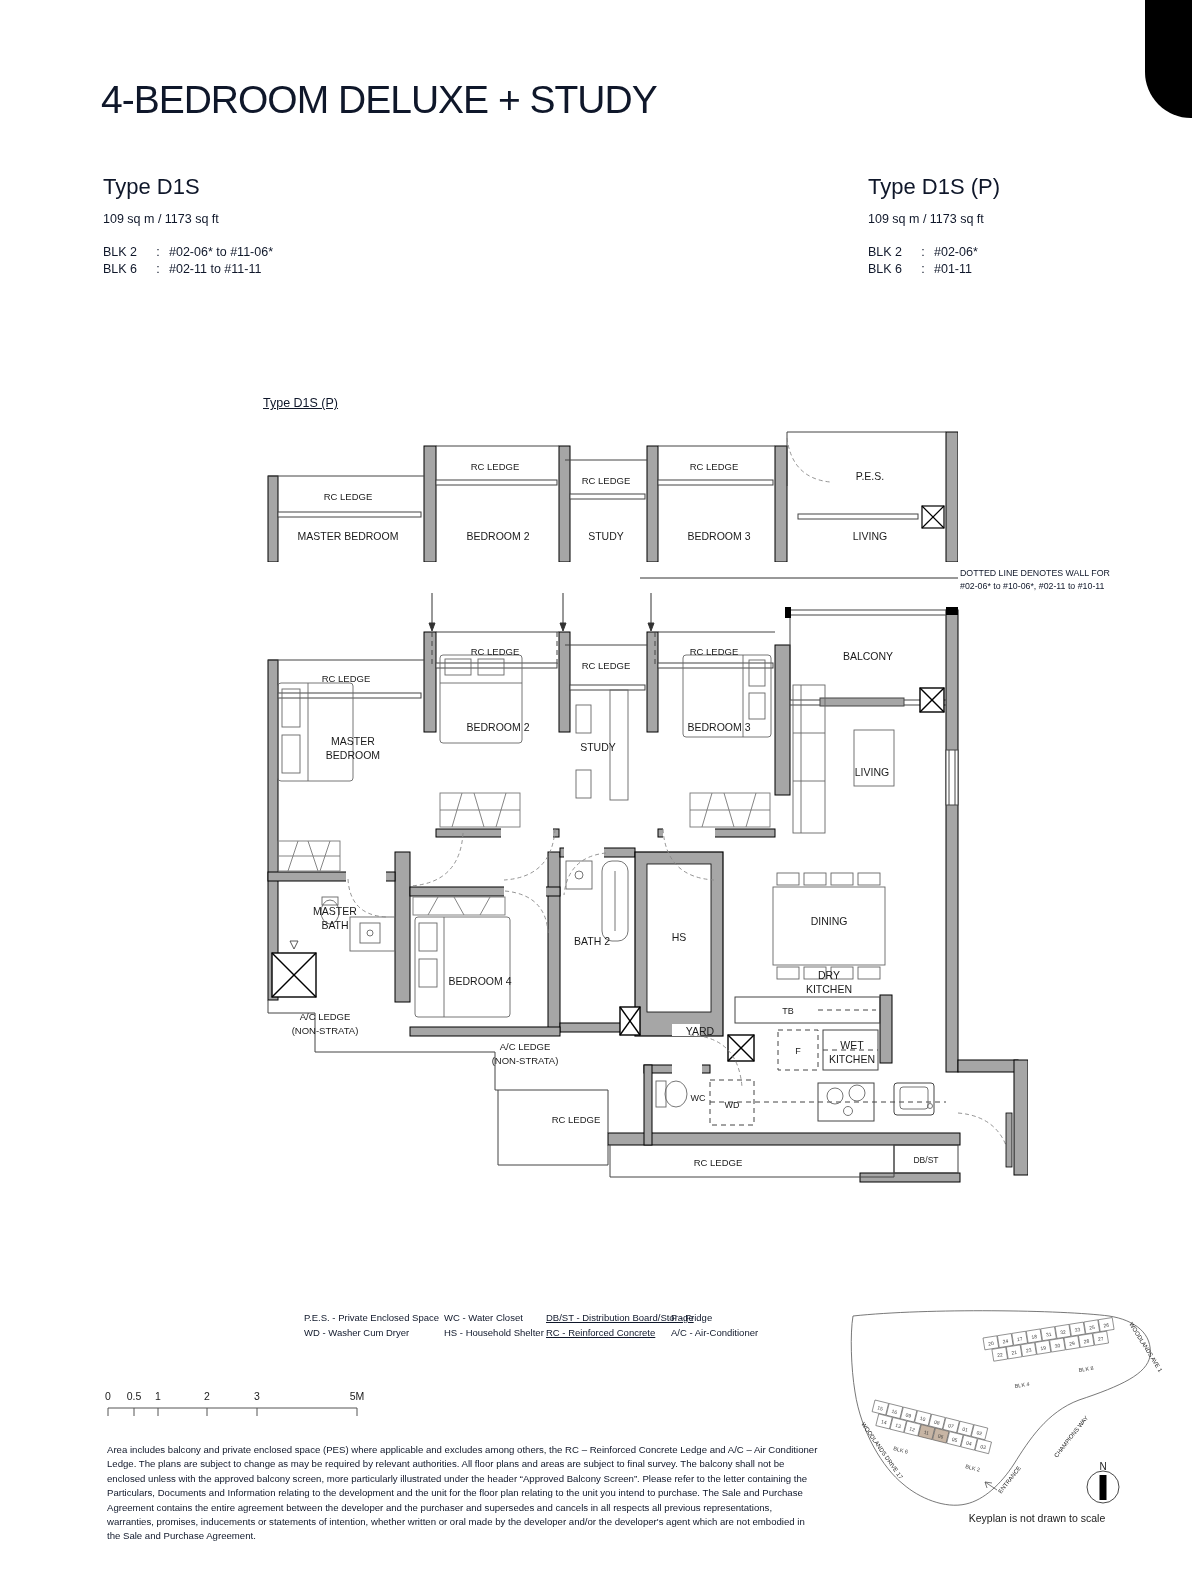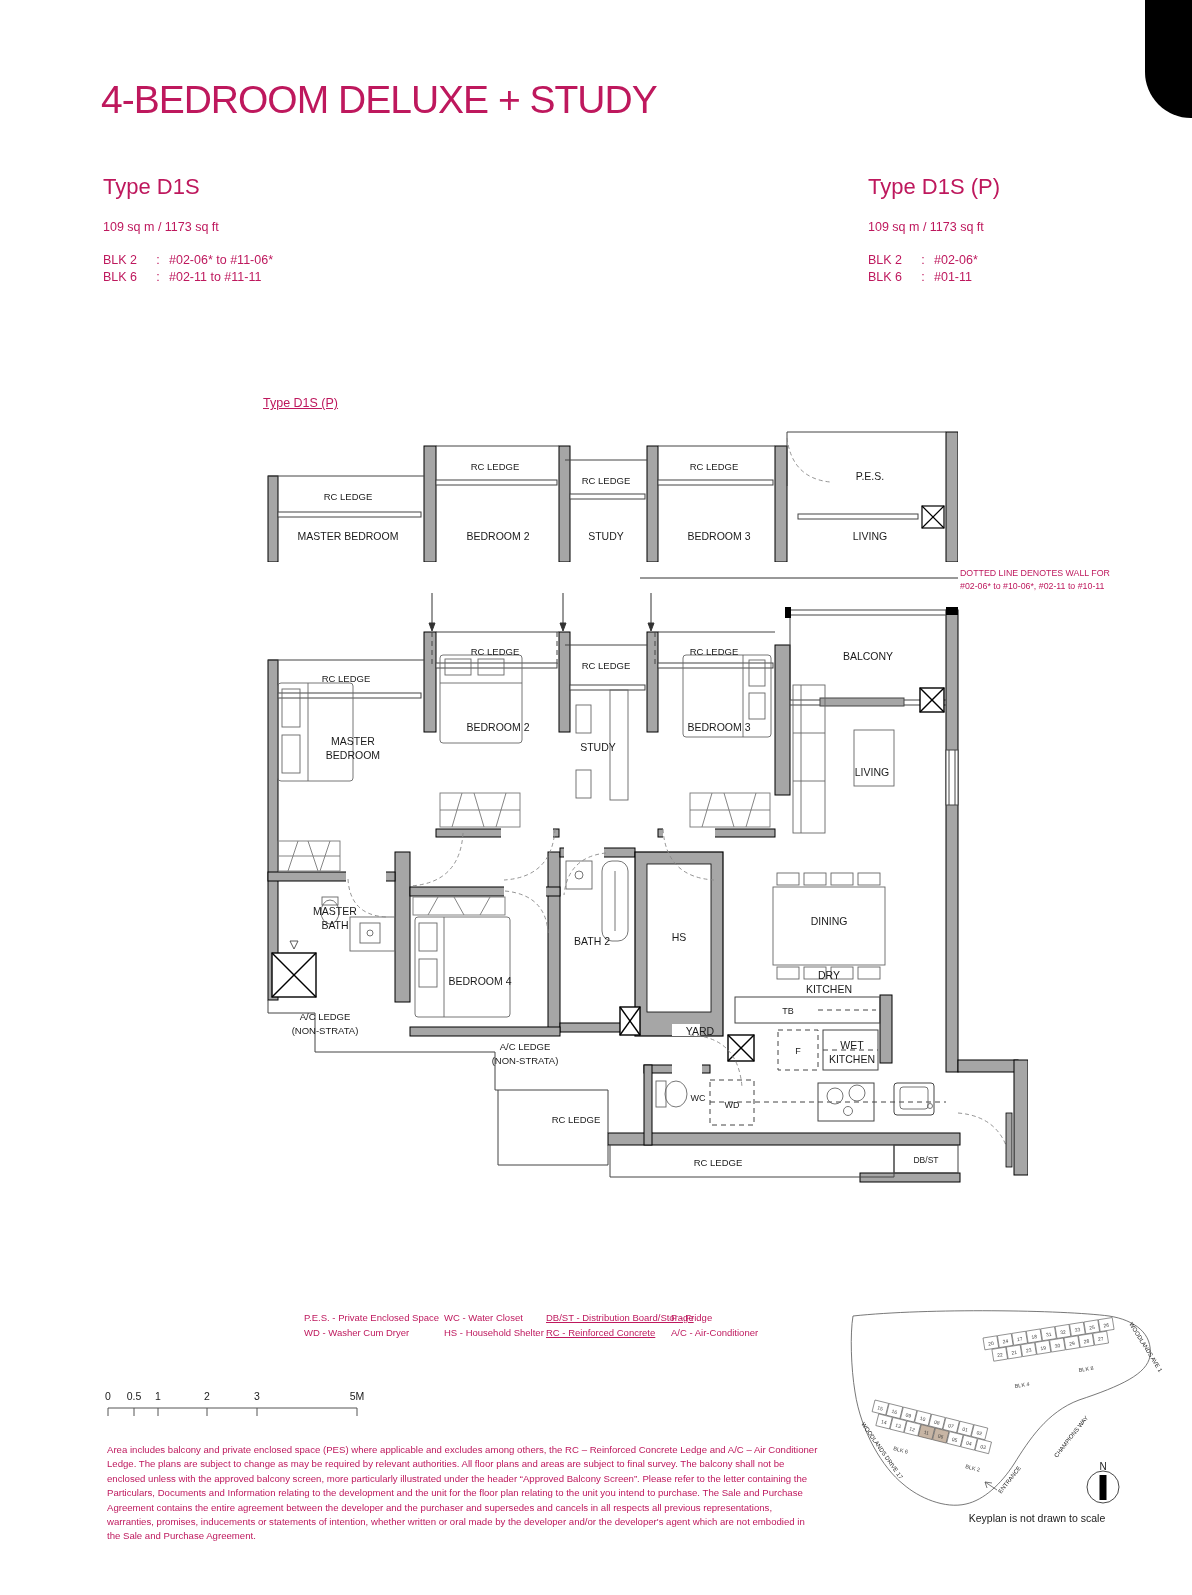--- a/index.html
+++ b/index.html
@@ -1,29 +1,29 @@
 <!DOCTYPE html>
 <html><head>
 <meta charset="utf-8">
 <style>
   html,body{margin:0;padding:0;background:#fff;}
   #page{position:relative;width:1192px;height:1595px;background:#fff;overflow:hidden;
-        font-family:"Liberation Sans","DejaVu Sans",sans-serif;color:#be185d;}
+        font-family:"Liberation Sans","DejaVu Sans",sans-serif;color:#0f172a;}
   .abs{position:absolute;}
   #corner-tab{position:absolute;top:0;right:0;width:47px;height:118px;background:#000;
               border-bottom-left-radius:46px;}
   #main-title{left:101px;top:78px;font-size:39px;letter-spacing:-1px;white-space:nowrap;}
   .type-title{font-size:22px;margin-top:34px;}
   .area-line{font-size:12.5px;}
   .blk-line{font-size:12.5px;display:flex;}
   .blk-line .bl{width:44px;}
   .blk-line .bc{width:22px;text-align:center;}
   #left-header{left:103px;top:140px;}
   #right-header{left:868px;top:140px;}
-  .hdr-area{margin-top:20px;}
+  .hdr-area{margin-top:12px;}
   .hdr-blks{margin-top:18px;line-height:1.35;}
   #partial-label{left:263px;top:396px;font-size:12.5px;text-decoration:underline;}
   #note-box{left:960px;top:567px;font-size:8.8px;line-height:1.45;}
   #legend{left:103px;top:1311px;font-size:9.5px;line-height:1.55;}
   .leg-col{position:absolute;top:0;white-space:nowrap;}
   .swatch{display:inline-block;width:24px;height:10px;background:#b3b3b3;border:1px solid #000;
           vertical-align:middle;margin-right:8px;}
   .leg-sym{display:inline-block;width:24px;text-align:left;}
   #disclaimer{left:107px;top:1443px;width:712px;font-size:9.6px;line-height:1.5;}
   #keyplan-caption{font-size:10.5px;}

